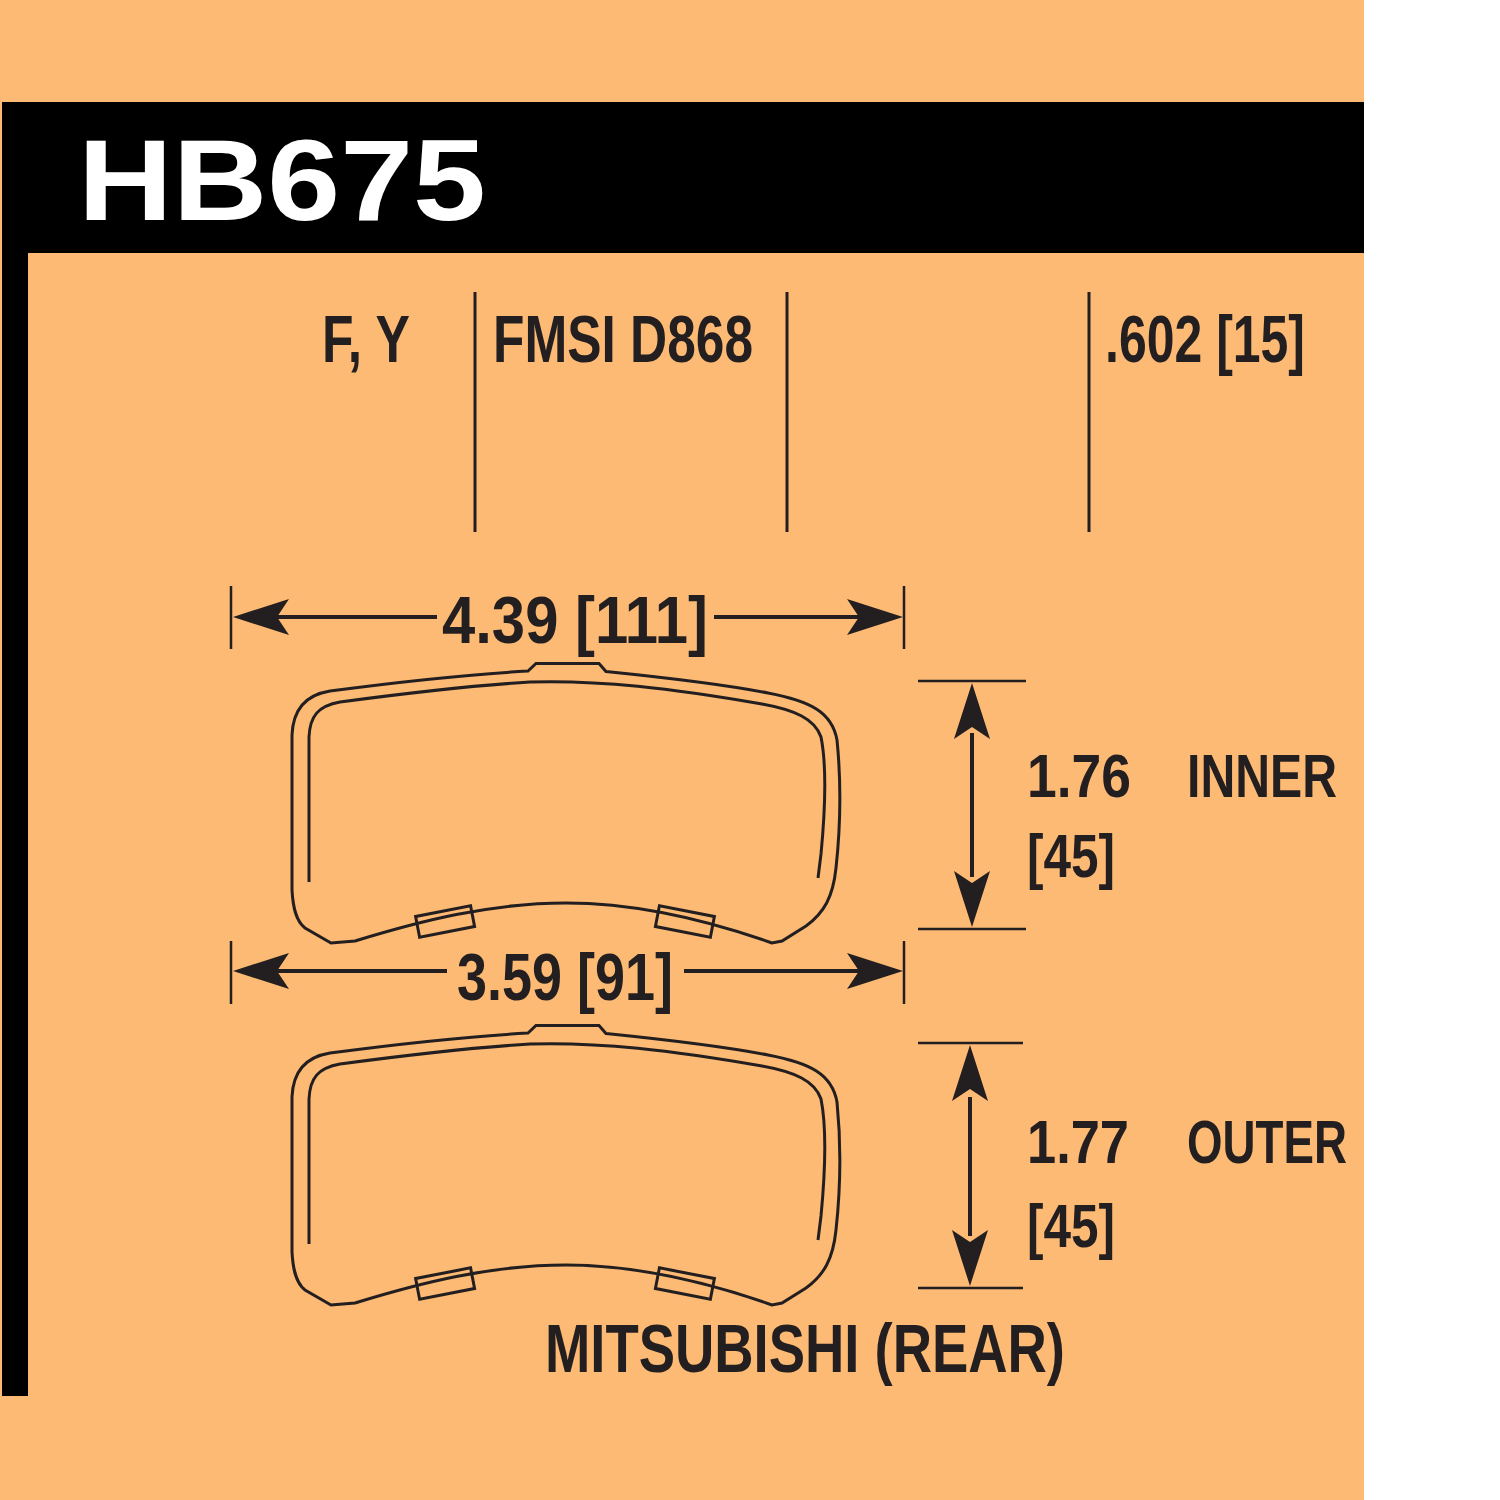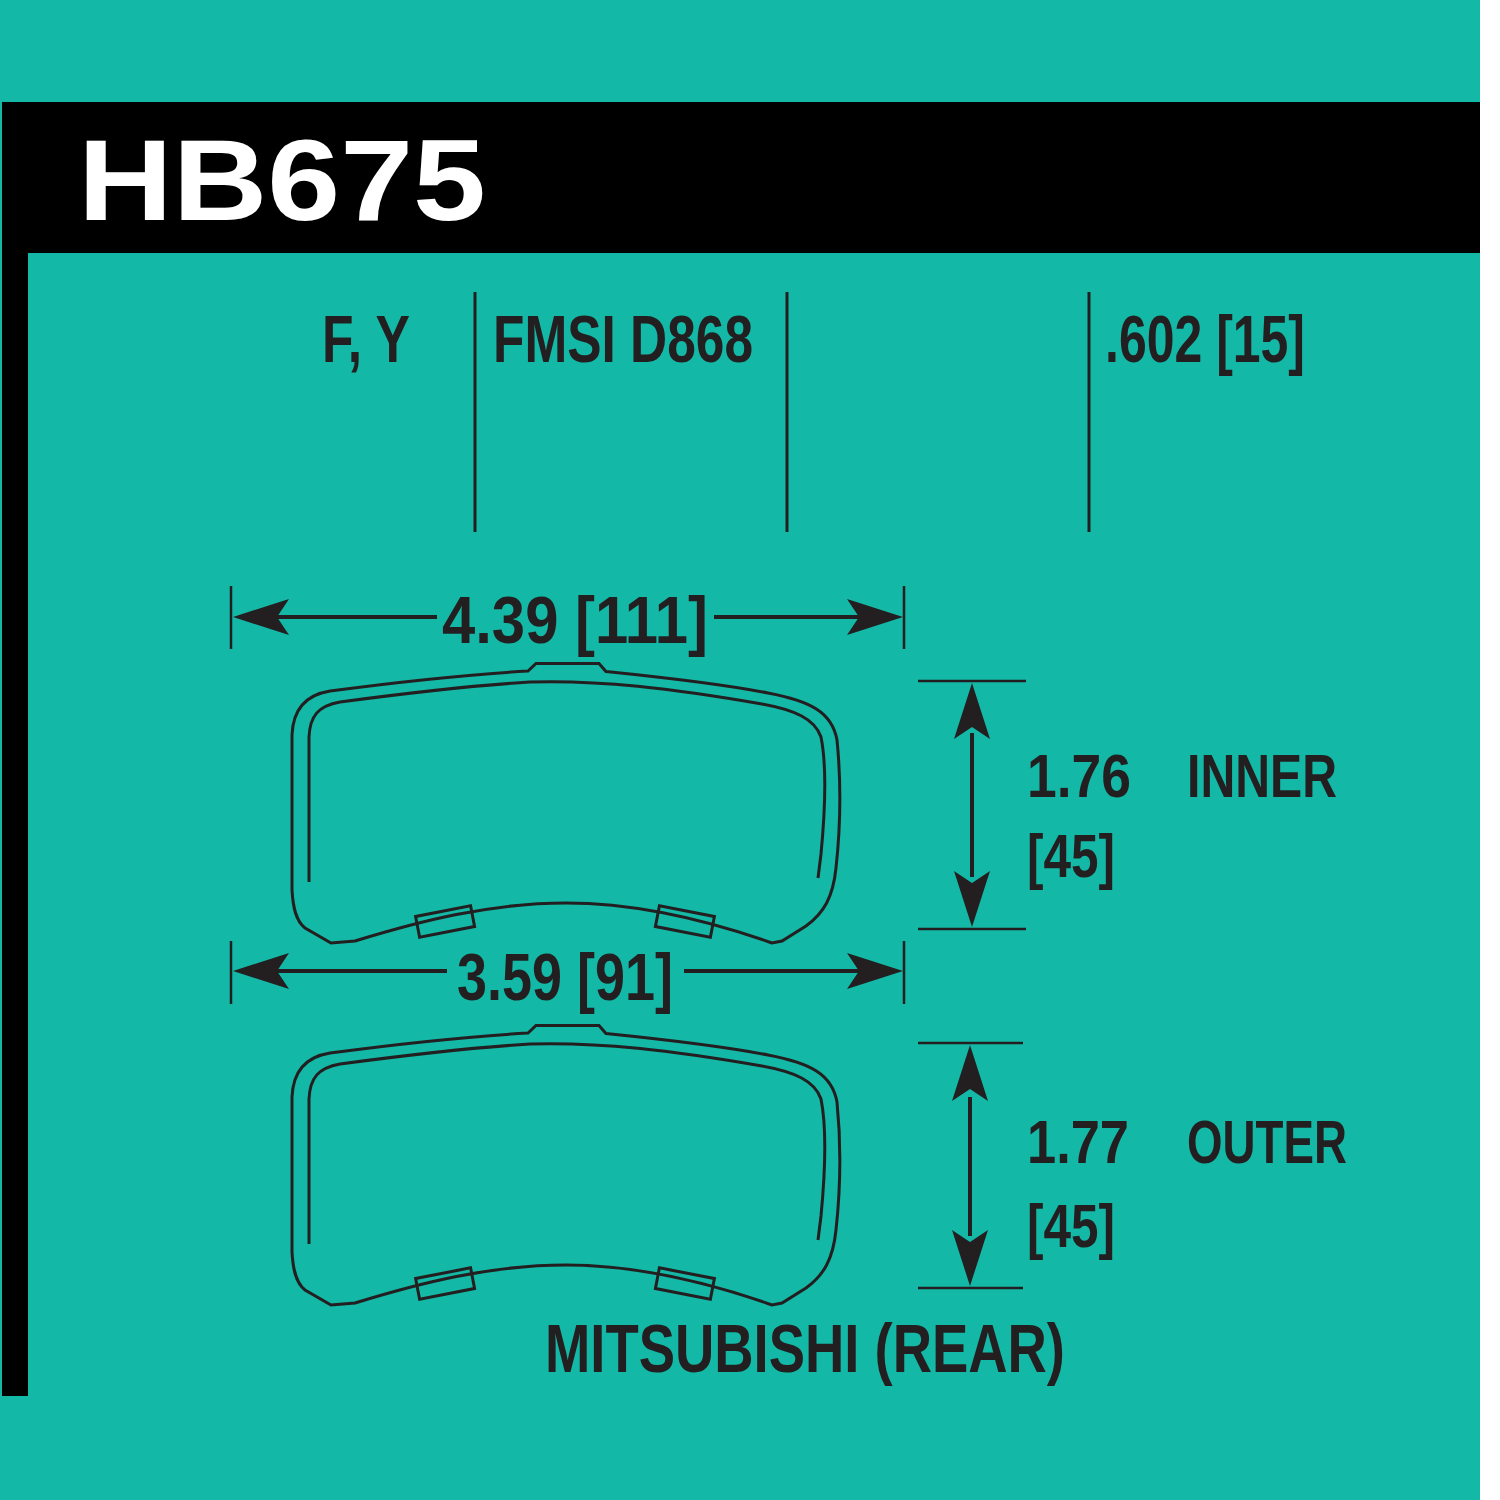--- a/index.html
+++ b/index.html
@@ -1,16 +1,16 @@
 <!DOCTYPE html>
 <html><head>
 <meta charset="utf-8">
 <style>
   html,body{margin:0;padding:0;background:#fff;}
-  .page{width:1480px;height:1500px;position:relative;background:#14b8a6;overflow:hidden;text-decoration:underline;}
+  .page{width:1364px;height:1500px;position:relative;background:#fdba74;overflow:hidden;text-decoration:underline;}
   svg{display:block;}
   text{font-family:"Liberation Sans","DejaVu Sans",sans-serif;font-weight:bold;fill:#231f20;}
   .title-text{fill:#ffffff;}
   .outline{fill:none;stroke:#231f20;stroke-width:3;}
   .thin{stroke:#231f20;stroke-width:2.5;fill:none;}
   .dimline{stroke:#231f20;stroke-width:4;fill:none;}
   .arrow{fill:#231f20;stroke:none;}
   .divider{stroke:#231f20;stroke-width:3;}
 </style>
 </head>

